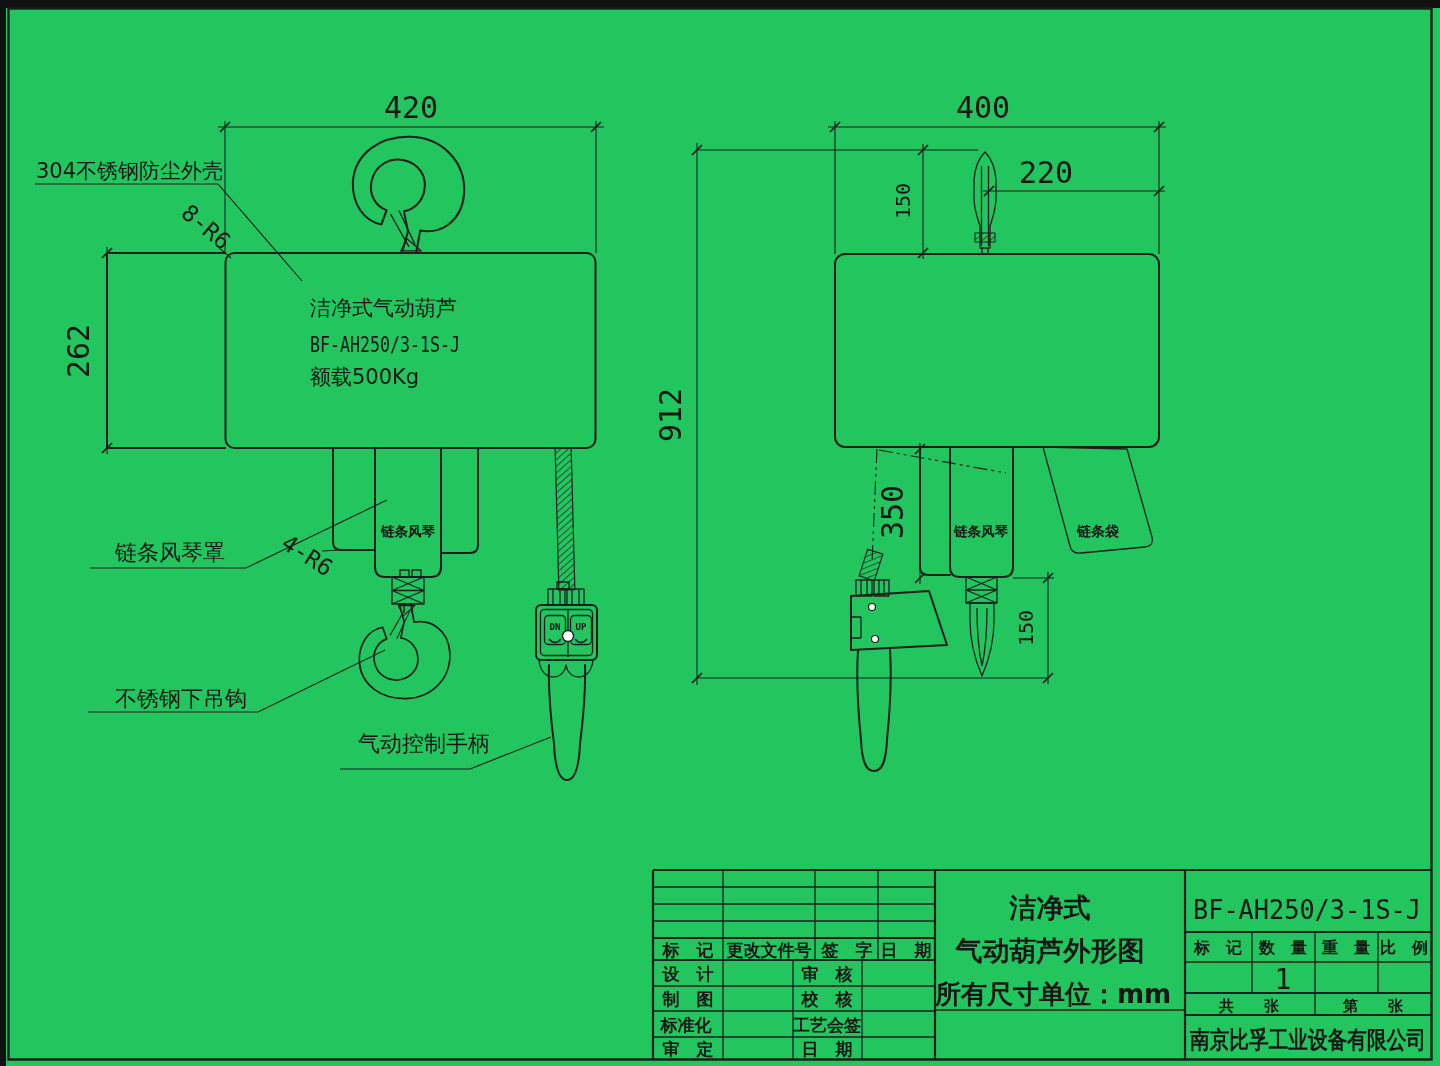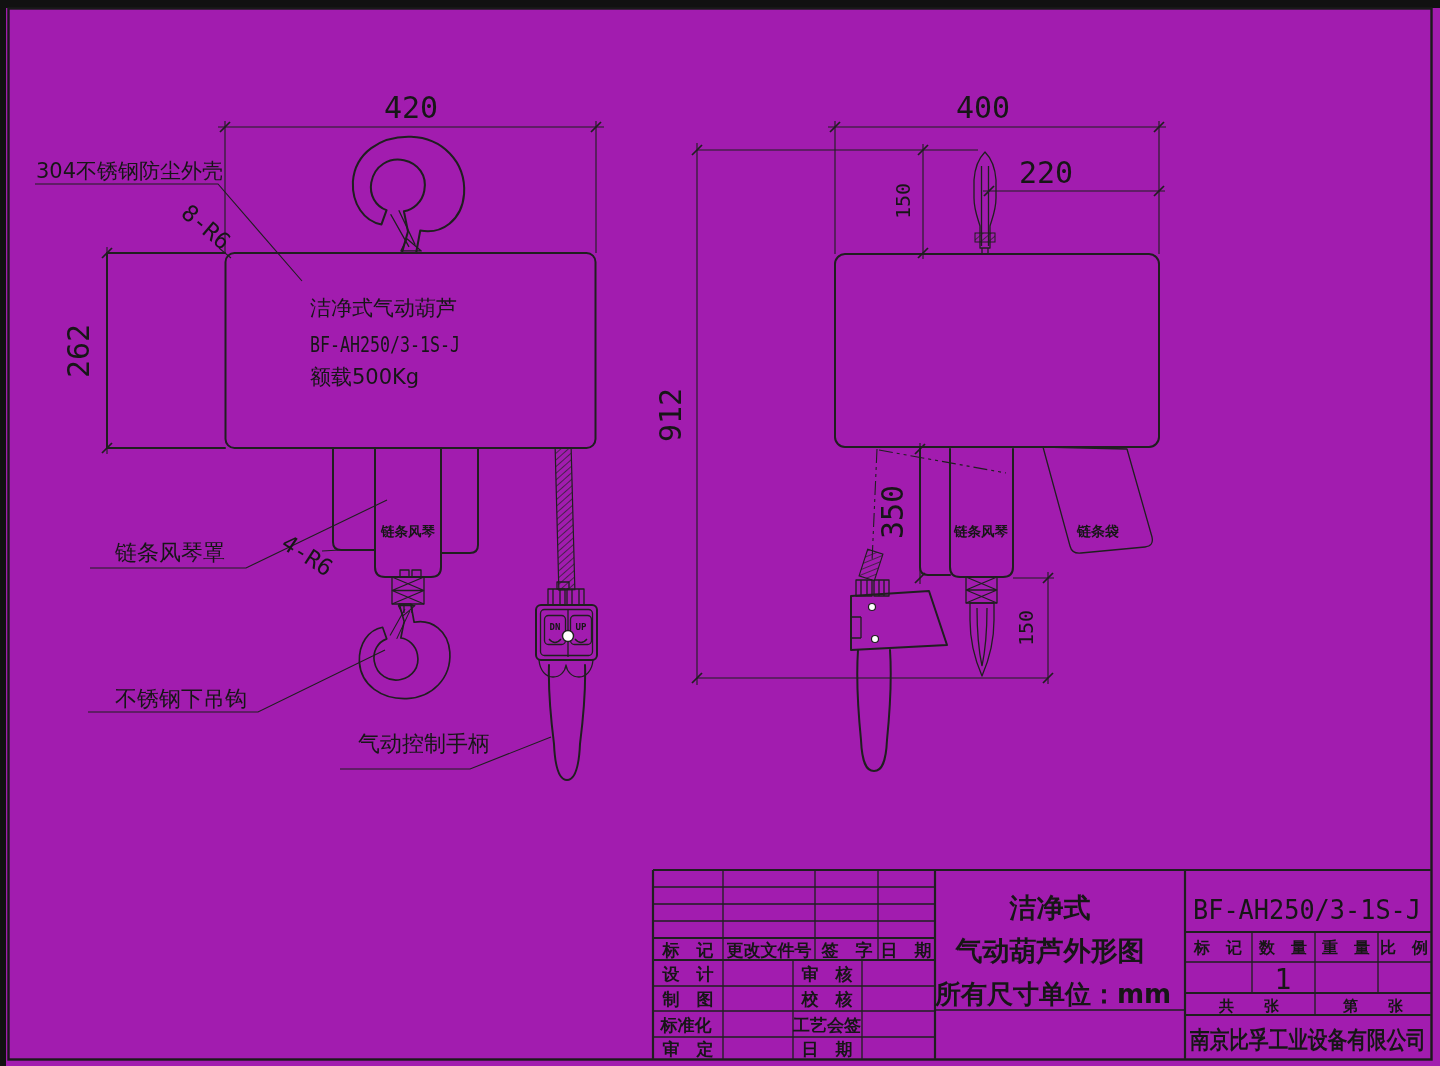--- a/index.html
+++ b/index.html
@@ -1,16 +1,16 @@
 <!DOCTYPE html>
 <html><head>
 <meta charset="utf-8">
 <style>
   html,body{margin:0;padding:0;background:#ffffff;}
-  .page{position:relative;width:1440px;height:1066px;background:#a21caf;overflow:hidden;}
+  .page{position:relative;width:1440px;height:1066px;background:#22c55e;overflow:hidden;}
   svg{display:block;}
   svg text{fill:#161616;}
   .cjk{font-family:"DejaVu Sans",sans-serif;}
   .num{font-family:"DejaVu Sans Mono",monospace;}
   .bold{font-weight:bold;}
   .ol{fill:none;stroke:#1f1f1f;stroke-width:2;stroke-linejoin:round;stroke-linecap:round;}
   .th{fill:none;stroke:#1f1f1f;stroke-width:1.3;stroke-linejoin:round;}
   .dim{fill:none;stroke:#1f1f1f;stroke-width:1.1;}
   .tick{stroke:#1f1f1f;stroke-width:1.7;}
   .cl{fill:none;stroke:#1f1f1f;stroke-width:1.1;stroke-dasharray:14 4 3 4 3 4;}

